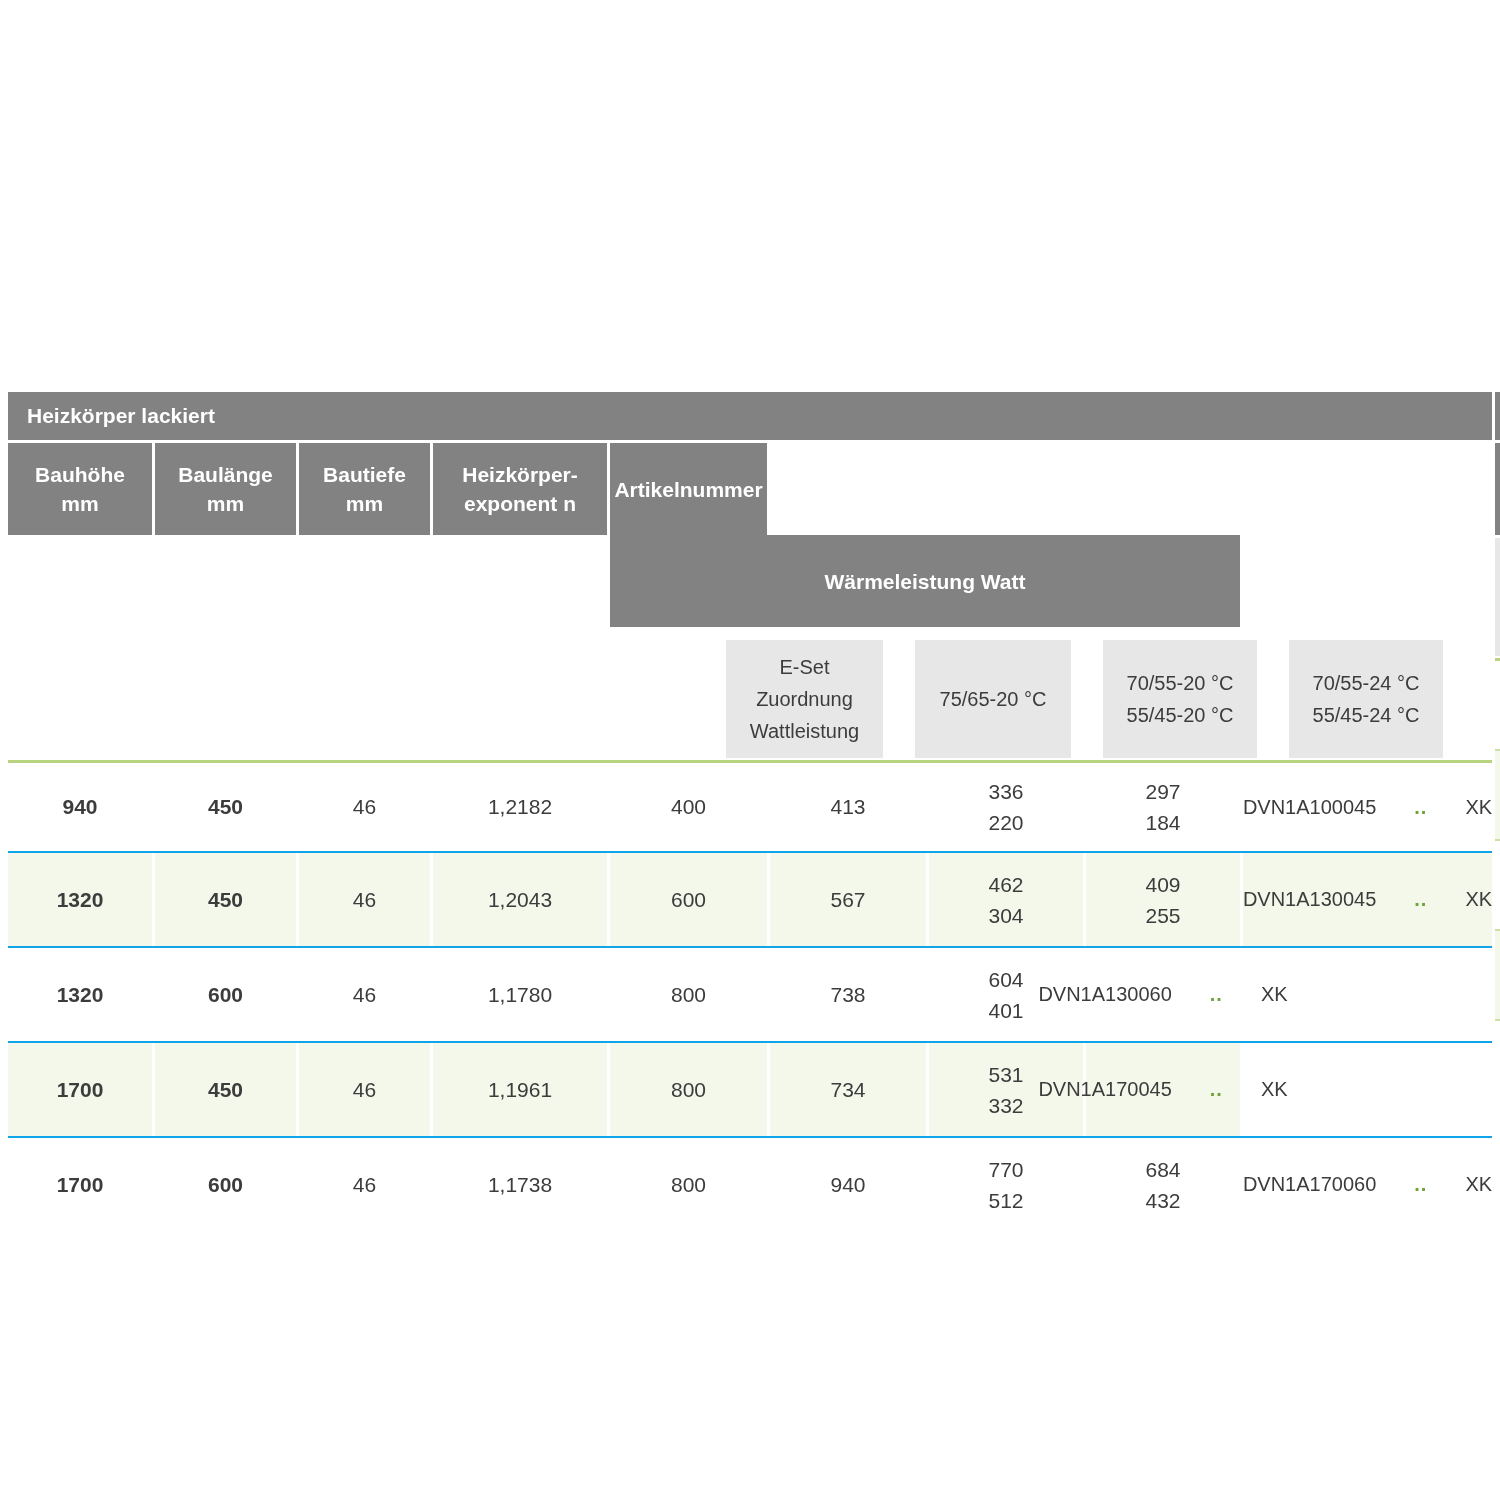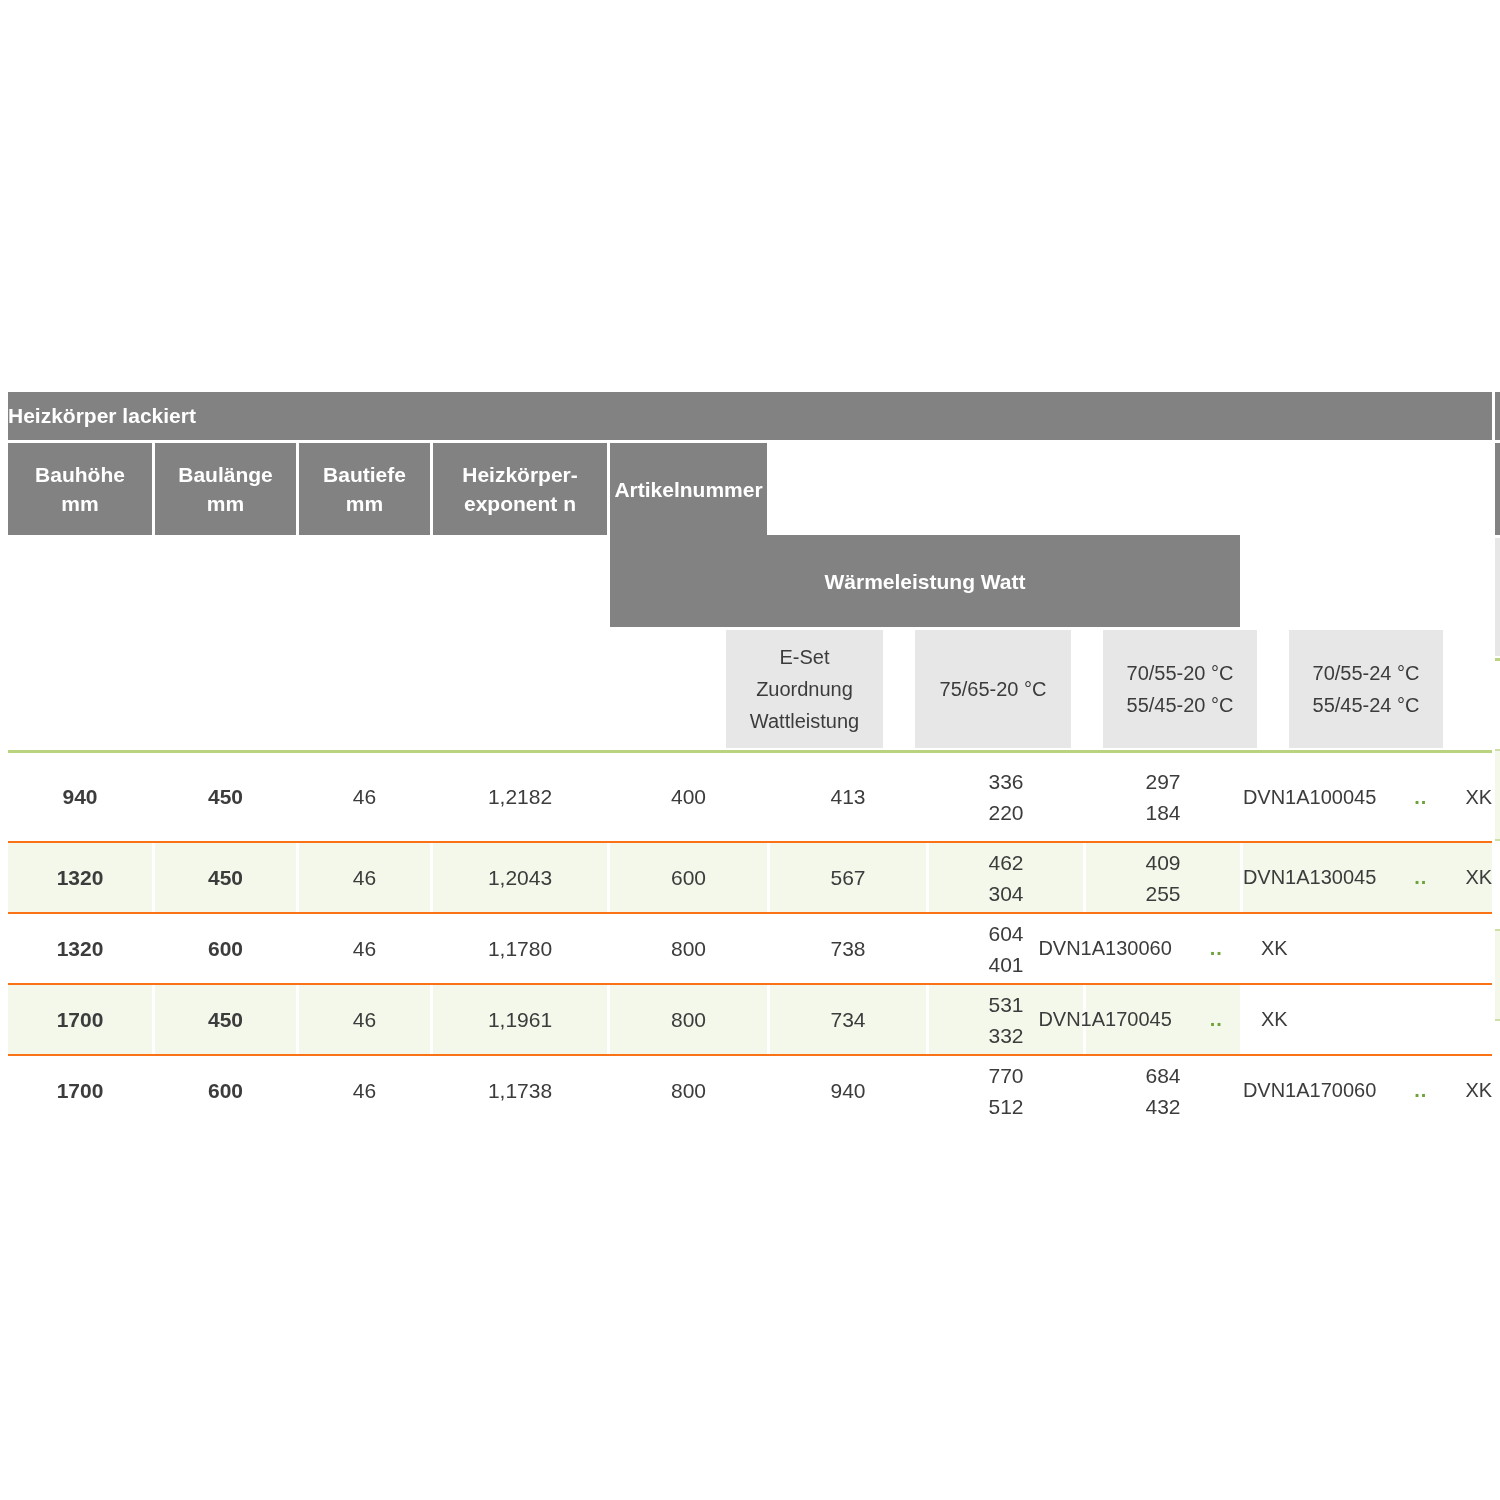--- a/index.html
+++ b/index.html
@@ -9,31 +9,31 @@
     font-family: "Liberation Sans", sans-serif;
     color: #3c3c3c;
   }
   .page { position: relative; width: 1500px; height: 1500px; overflow: hidden; }
 
   .table-wrap { position: absolute; left: 8px; top: 392px; width: 1484px; }
 
   .title-bar {
     height: 48px; background: #828282;
     display: flex; align-items: center;
-    margin-bottom: 3px;
+    padding-left: 19px; margin-bottom: 3px;
   }
   .title-text { color: #ffffff; font-weight: bold; font-size: 21px; }
 
   .grid {
     display: grid;
     grid-template-columns: 144px 141px 131px 174px 157px 156px 154px 154px 249px;
     column-gap: 3px;
   }
 
-  .header-row { margin-bottom: 3px; border-radius: 31px; }
+  .header-row { margin-bottom: 13px; border-radius: 31px; }
   .hcell {
     background: #828282; color: #ffffff;
     font-weight: bold; font-size: 21px; line-height: 29px;
     height: 92px;
     display: flex; align-items: center; justify-content: center;
     text-align: center; white-space: pre-line;
   }
   .hcell.group { grid-column: 5 / span 4; }
 
   .subheader-row { margin-bottom: 2px; gap: 32px; }
@@ -42,21 +42,21 @@
     background: #e7e7e7; color: #3c3c3c;
     font-size: 20px; line-height: 32px;
     height: 118px;
     display: flex; align-items: center; justify-content: center;
     text-align: center; white-space: pre-line;
   }
 
   .rule { height: 3px; background: #b9d37e; }
 
   .data-row { height: 88px; }
-  .data-row + .data-row { border-top: 2px solid #f97316; height: 71px; }
+  .data-row + .data-row { border-top: 2px solid #0ea5e9; height: 95px; }
   .cell {
     display: flex; align-items: center; justify-content: center;
     font-size: 21px; color: #3c3c3c; text-align: center;
   }
   .data-row.alt .cell { background: #f3f8ea; }
   .cell.bold { font-weight: bold; }
   .cell.multiline { white-space: pre-line; line-height: 31px; }
   .cell.artikel { font-size: 20px; gap: 34px; }
   .dots { color: #6ea339; font-weight: bold; letter-spacing: 1px; margin: 0 4px; }
 

